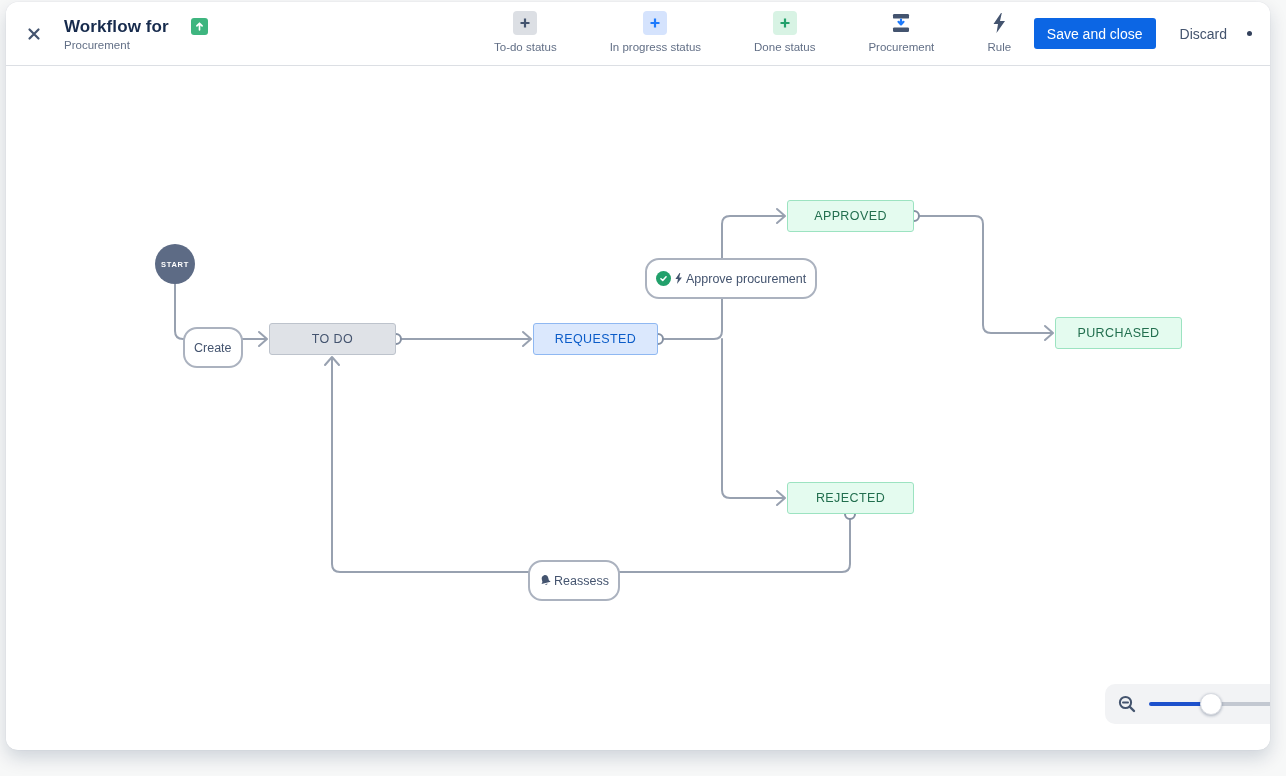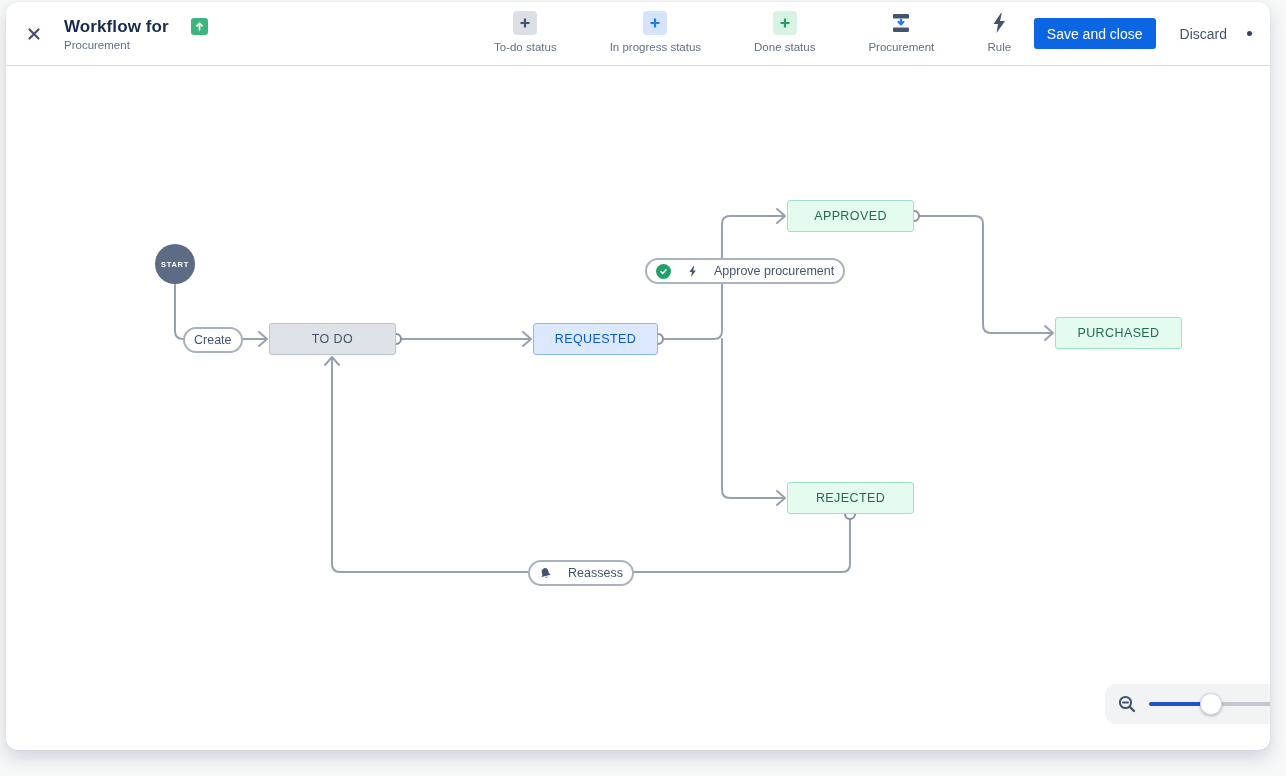--- a/index.html
+++ b/index.html
@@ -79,23 +79,23 @@
   .status-node.inprogress { background: #dbe8fd; border-color: #8fb8f2; color: #0b5cc8; text-align: center; }
   .status-node.done { background: #e4fbef; border-color: #9ce3c1; color: #216e4e; }
   .start-node {
     position: absolute; left: 149px; top: 178px; width: 40px; height: 40px;
     border-radius: 50%; background: #5d6b85; color: #fff;
     display: flex; align-items: center; justify-content: center;
     font-size: 7.5px; font-weight: 700; letter-spacing: .7px; z-index: 2;
     cursor: pointer;
   }
   .transition-pill {
-    position: absolute; height: 26px; background: #fff;
+    position: absolute; height: 41px; background: #fff;
     border: 2px solid #abb2bf; border-radius: 14px;
-    display: inline-flex; align-items: center; gap: 16px; padding: 0 9px;
+    display: inline-flex; align-items: center; gap: 2px; padding: 0 9px;
     font-size: 12.5px; color: #44546f; z-index: 3; white-space: nowrap;
     cursor: pointer;
   }
   .pill-badge {
     width: 15px; height: 15px; border-radius: 50%;
     display: inline-flex; align-items: center; justify-content: center; flex: 0 0 auto;
   }
   .pill-badge.ok { background: #22a06b; }
   .pill-badge.no { background: #e2483d; }
   

